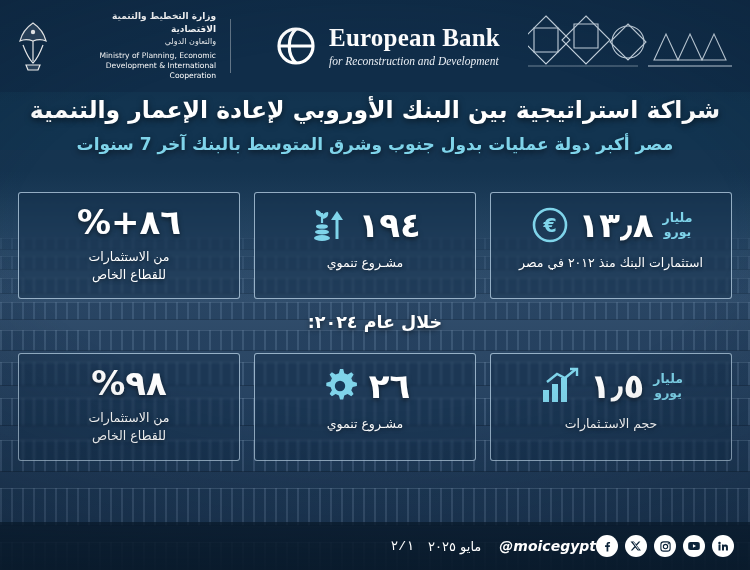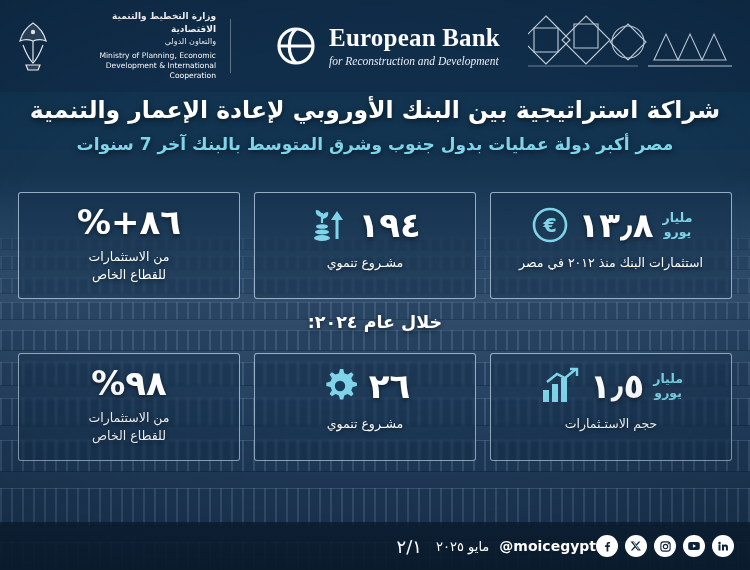--- a/index.html
+++ b/index.html
@@ -113,30 +113,30 @@
     position:absolute;left:0;width:750px;top:312px;text-align:center;
     color:#ffffff;font-size:17.5px;font-weight:700;
     text-shadow:0 2px 5px rgba(0,0,0,.55);
   }
   
   .footer{
     position:absolute;left:0;bottom:0;width:750px;height:48px;
     background:linear-gradient(180deg,rgba(9,26,43,.78),rgba(9,26,43,.95));
     display:flex;align-items:center;padding:0 16px;box-sizing:border-box;
   }
-  .handle{color:#ffffff;font-size:14px;font-weight:700;direction:ltr;margin-left:10px;}
+  .handle{color:#ffffff;font-size:14px;font-weight:700;direction:ltr;margin-left:18px;font-style:italic;}
   .socials{display:flex;gap:7px;direction:ltr;}
   .sbtn{
     width:22px;height:22px;border-radius:50%;background:#ffffff;
     display:flex;align-items:center;justify-content:center;
   }
   .sbtn svg{display:block;}
   .footer-right{margin-left:auto;display:flex;align-items:center;gap:14px;color:#fff;}
   .fdate{font-size:13px;}
-  .fpage{font-size:18px;}
+  .fpage{font-size:13px;font-family:Liberation Mono, monospace;}
 </style>
 </head>
 <body>
 
 <div class="stage">
 
   <div class="panels">
     <div class="panelrow" style="top:88px;height:10px;opacity:.30;"></div>
     <div class="panelrow" style="top:106px;height:12px;opacity:.35;"></div>
     <div class="panelrow" style="top:128px;height:14px;opacity:.40;"></div>

